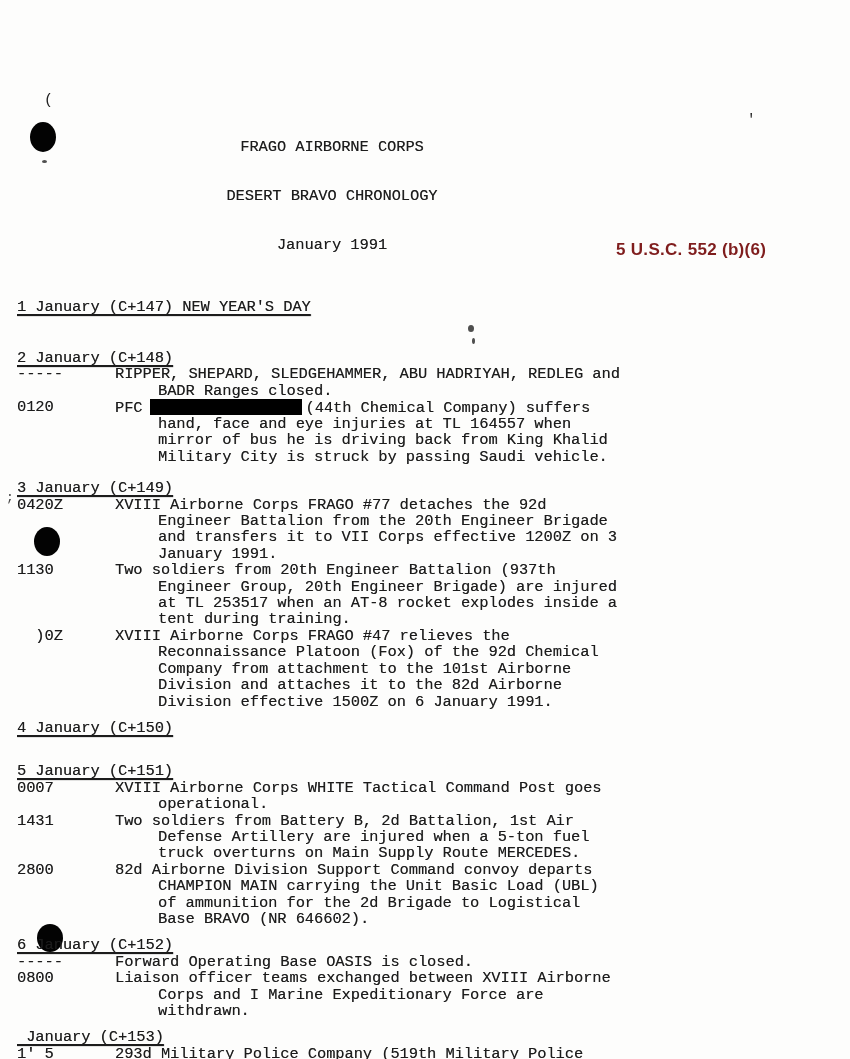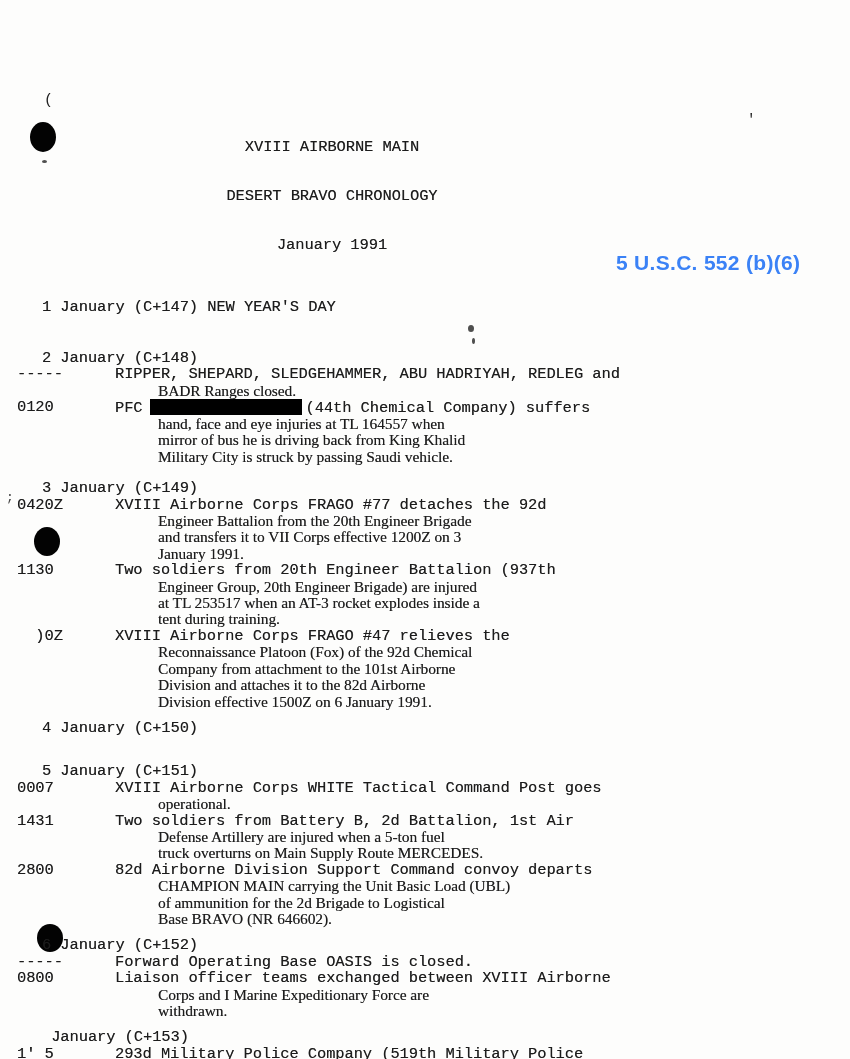--- a/index.html
+++ b/index.html
@@ -15,39 +15,39 @@
     font-size:15.3px;line-height:16.4px;
     text-shadow:0.2px 0.2px 0.45px rgba(25,25,25,0.6);
   }
   .content{position:absolute;left:17px;top:106px;right:0;}
   .doc-header{width:630px;text-align:center;white-space:pre;}
   .doc-header div{white-space:pre;}
   .sections{}
   .section{}
   .heading{
     white-space:pre;
+    text-decoration:underline;
     text-decoration-thickness:1.6px;
     text-underline-offset:2.5px;
-    margin-left:25px;
   }
   .entry{position:relative;}
   .time{position:absolute;left:0;top:0;white-space:pre;}
   .etext{margin-left:98px;}
   .line{white-space:pre;}
-  .cont{padding-left:43px;font-family:Liberation Serif, serif;}
+  .cont{padding-left:43px;}
   .redaction-bar{
     display:inline-block;width:152px;height:16px;
     background:#000;vertical-align:-3.5px;
     margin-left:7px;margin-right:4px;
   }
   .foia{
-    position:absolute;left:616px;top:255px;
+    position:absolute;left:616px;top:242px;
     font-family:"Liberation Sans",sans-serif;
-    font-weight:bold;font-size:21px;letter-spacing:0.3px;
-    color:#3b82f6;text-shadow:none;white-space:pre;
+    font-weight:bold;font-size:17px;letter-spacing:0.3px;
+    color:#7f1d1d;text-shadow:none;white-space:pre;
   }
   .hole{
     position:absolute;background:#030303;border-radius:50%;
   }
   .hole-1{left:30px;top:122px;width:26px;height:30px;}
   .hole-2{left:34px;top:527px;width:26px;height:29px;}
   .hole-3{left:37px;top:924px;width:26px;height:28px;}
   .mark{position:absolute;color:#222;text-shadow:none;}
   .mark-bracket{left:44px;top:93px;font-size:15px;}
   .mark-apostrophe{left:747px;top:112px;font-size:14px;}
@@ -71,21 +71,21 @@
   <div class="hole hole-3"></div>
 
   <div class="speck speck-1"></div>
   <div class="speck speck-2"></div>
   <div class="speck speck-3"></div>
 
   <div class="foia">5 U.S.C. 552 (b)(6)</div>
 
   <div class="content">
     <div class="doc-header">
-      <div>XVIII AIRBORNE MAIN</div>
+      <div>FRAGO AIRBORNE CORPS</div>
       <div>DESERT BRAVO CHRONOLOGY</div>
       <div>January 1991</div>
     </div>
     <div class="sections">
         <div class="section" style="margin-top: 13px;">
           <div class="heading">1 January (C+147) NEW YEAR'S DAY</div>
         </div>
         <div class="section" style="margin-top: 34px;">
           <div class="heading">2 January (C+148)</div>
           <div class="entry">
@@ -114,21 +114,21 @@
               <div class="line cont">Engineer Battalion from the 20th Engineer Brigade</div>
               <div class="line cont">and transfers it to VII Corps effective 1200Z on 3</div>
               <div class="line cont">January 1991.</div>
             </div>
           </div>
           <div class="entry">
             <span class="time">1130</span>
             <div class="etext">
               <div class="line">Two soldiers from 20th Engineer Battalion (937th</div>
               <div class="line cont">Engineer Group, 20th Engineer Brigade) are injured</div>
-              <div class="line cont">at TL 253517 when an AT-3 rocket explodes inside a</div>
+              <div class="line cont">at TL 253517 when an AT-8 rocket explodes inside a</div>
               <div class="line cont">tent during training.</div>
             </div>
           </div>
           <div class="entry">
             <span class="time">  )0Z</span>
             <div class="etext">
               <div class="line">XVIII Airborne Corps FRAGO #47 relieves the</div>
               <div class="line cont">Reconnaissance Platoon (Fox) of the 92d Chemical</div>
               <div class="line cont">Company from attachment to the 101st Airborne</div>
               <div class="line cont">Division and attaches it to the 82d Airborne</div>

